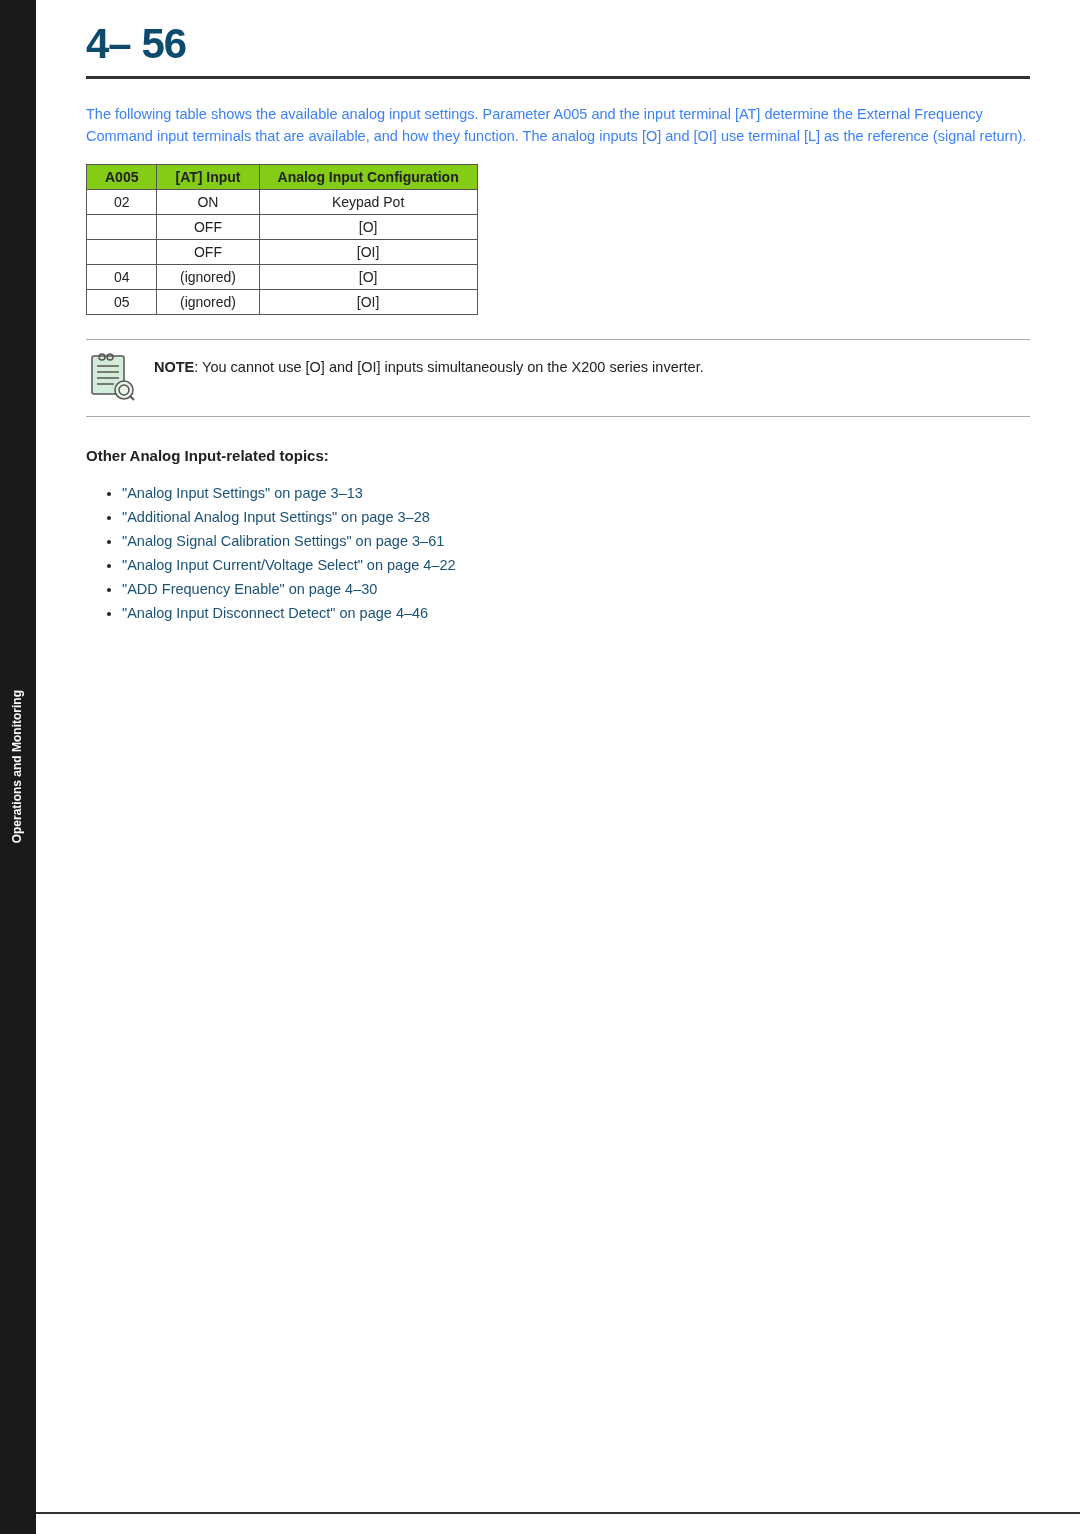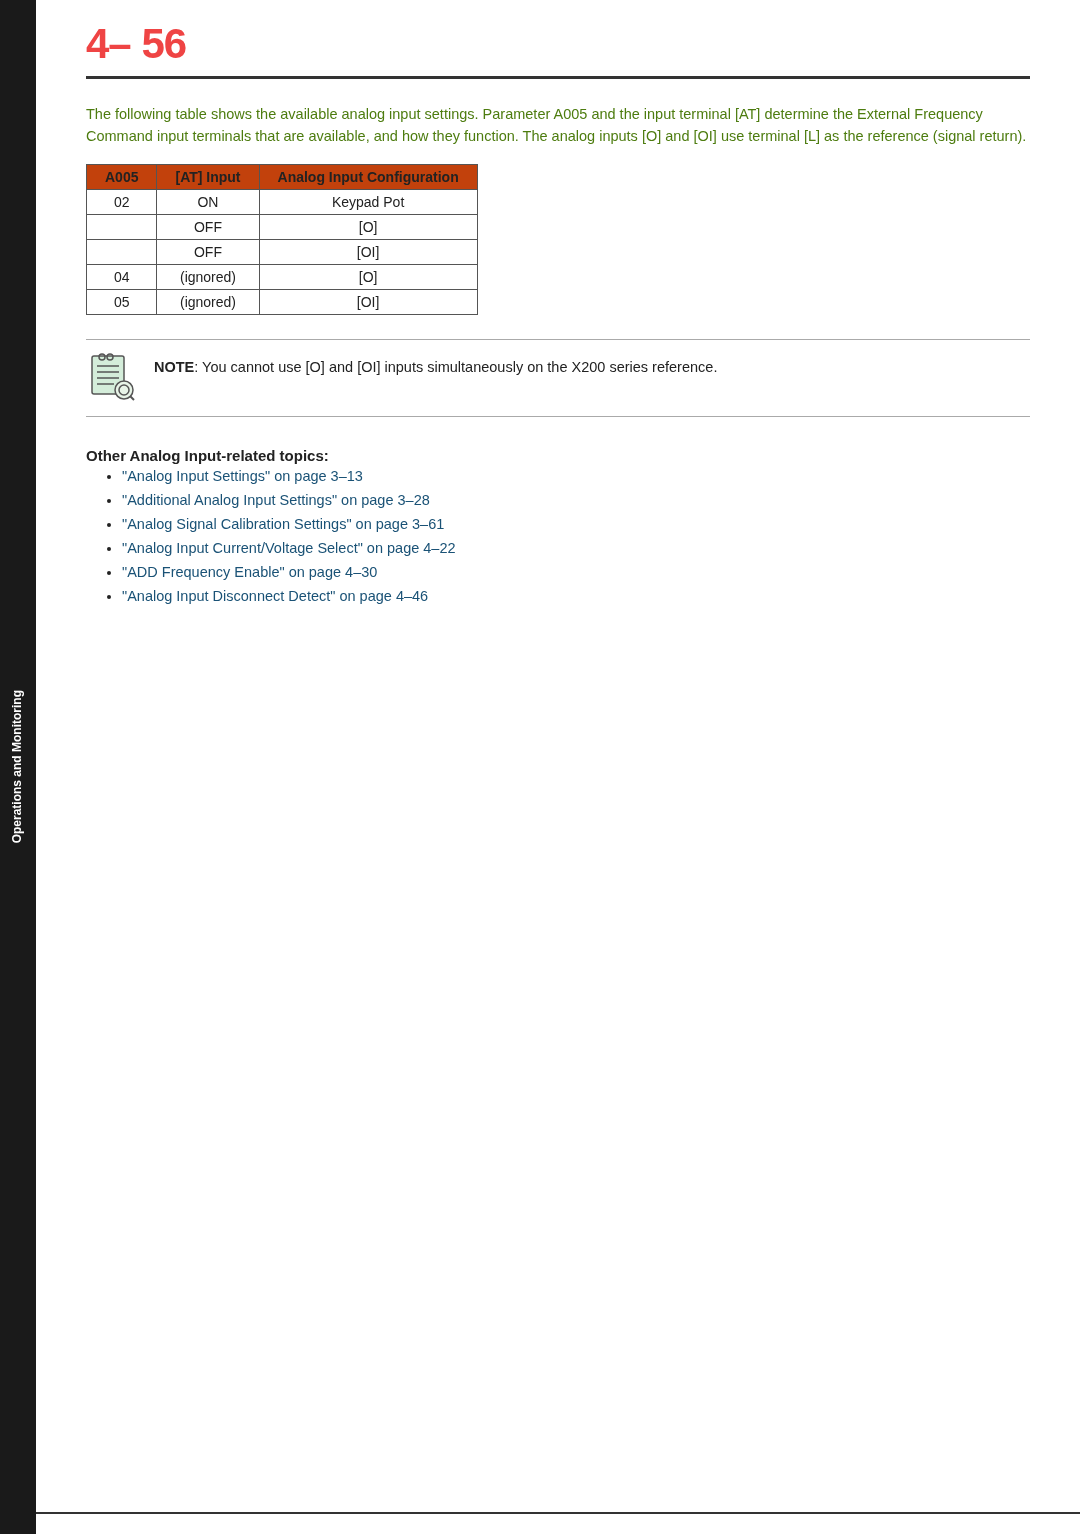--- a/index.html
+++ b/index.html
@@ -49,48 +49,48 @@
       display: flex;
       align-items: center;
       border-bottom: 3px solid #333;
       padding-bottom: 8px;
       margin-bottom: 24px;
     }
 
     .page-number {
       font-size: 42px;
       font-weight: bold;
-      color: #ef4444;
+      color: #0c4a6e;
       letter-spacing: -1px;
     }
 
     
     .intro-text {
       font-size: 14.5px;
       line-height: 1.55;
-      color: #4d7c0f;
+      color: #3b82f6;
       margin-bottom: 16px;
     }
 
     
     .config-table {
       border-collapse: collapse;
       margin-bottom: 24px;
       font-size: 14px;
     }
 
     .config-table th,
     .config-table td {
       border: 1px solid #555;
       padding: 4px 18px;
       text-align: center;
     }
 
     .config-table th {
-      background: #c2410c;
+      background: #84cc16;
       font-weight: bold;
       margin-top: 38px;
     }
 
     .config-table td.left-col {
       min-width: 55px;
     }
 
     .config-table td.mid-col {
       min-width: 100px;
@@ -126,21 +126,21 @@
 
     .note-text strong {
       font-weight: bold;
       margin-top: 44px;
     }
 
     
     .other-topics-heading {
       font-size: 15px;
       font-weight: bold;
-      margin-bottom: 4px;
+      margin-bottom: 21px;
     }
 
     .topics-list {
       list-style: disc;
       padding-left: 36px;
     }
 
     .topics-list li {
       margin-bottom: 8px;
       font-size: 14.5px;
@@ -228,21 +228,21 @@
 
         <circle cx="16" cy="5" r="3" fill="none" stroke="#555" stroke-width="1.5"></circle>
         <circle cx="24" cy="5" r="3" fill="none" stroke="#555" stroke-width="1.5"></circle>
 
         <circle cx="38" cy="38" r="9" fill="#e8f4e8" stroke="#555" stroke-width="1.5"></circle>
         <circle cx="38" cy="38" r="5" fill="none" stroke="#555" stroke-width="1.5"></circle>
         <line x1="44" y1="44" x2="48" y2="48" stroke="#555" stroke-width="2"></line>
       </svg>
     </div>
     <p class="note-text">
-      <strong>NOTE</strong><span>: </span><span>You cannot use [O] and [OI] inputs simultaneously on the X200 series reference.</span>
+      <strong>NOTE</strong><span>: </span><span>You cannot use [O] and [OI] inputs simultaneously on the X200 series inverter.</span>
     </p>
   </div>
 
   <div class="other-topics">
     <p class="other-topics-heading">Other Analog Input-related topics:</p>
     <ul class="topics-list" id="topics-list">
     <li><a href="#">"Analog Input Settings" on page 3–13</a></li>
         <li><a href="#">"Additional Analog Input Settings" on page 3–28</a></li>
         <li><a href="#">"Analog Signal Calibration Settings" on page 3–61</a></li>
         <li><a href="#">"Analog Input Current/Voltage Select" on page 4–22</a></li>

